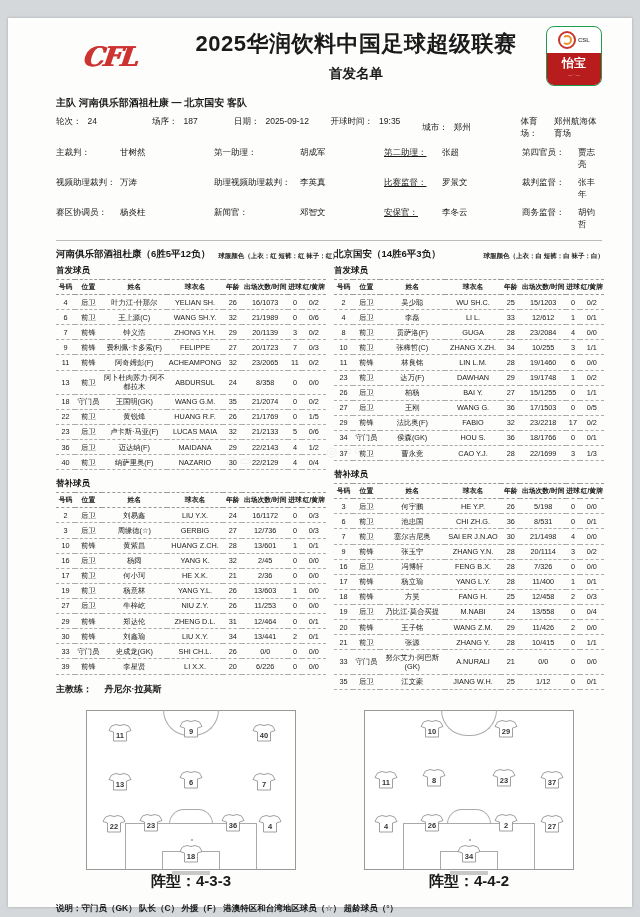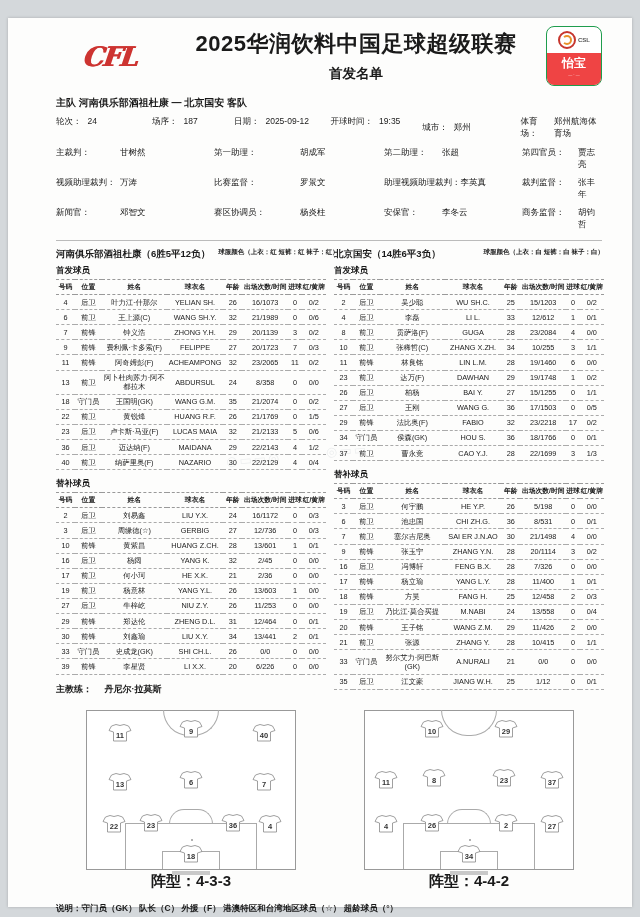--- a/index.html
+++ b/index.html
@@ -21,44 +21,44 @@
     text-shadow:1px 0 #cd3431;transform:skewX(-8deg);display:inline-block;
   }
   .titles{flex:1;text-align:center;}
   .title{font-size:22px;font-weight:bold;letter-spacing:.5px;}
   .subtitle{font-size:13.5px;font-weight:bold;margin-top:6px;}
   .badge{width:54px;height:58px;border:1px solid #1f9d4d;border-radius:8px;overflow:hidden;background:#fff;}
   .badge .bt{height:26px;display:flex;align-items:center;justify-content:center;gap:2px;}
   .csl-ball{width:14px;height:14px;border-radius:50%;border:2px solid #c7372f;background:#fff;position:relative;}
   .csl-ball:after{content:"";position:absolute;inset:2px;border-radius:50%;border:2px solid #e8922a;border-left-color:transparent;}
   .csl-txt{font-size:6px;color:#555;font-weight:bold;}
-  .badge .bb{height:32px;background:#ef4444;color:#fff;text-align:center;}
+  .badge .bb{height:32px;background:#b91c1c;color:#fff;text-align:center;}
   .badge .bb .yb{font-size:12px;font-weight:bold;line-height:20px;font-family:"DejaVu Sans",sans-serif;}
   .badge .bb .yl{font-size:4px;line-height:4px;opacity:.8;}
   
   .info{padding:4px 30px 4px 48px;font-size:8.5px;}
   .teamsline{font-weight:bold;font-size:10px;margin:4px 0 6px;}
   .meta{display:flex;margin-bottom:7px;}
   .meta .pair{display:flex;gap:6px;}
   .meta .pair:nth-child(1){width:88px;}
   .meta .pair:nth-child(2){width:100px;margin-left:24px;}
   .meta .pair:nth-child(3){width:118px;}
   .meta .pair:nth-child(4){width:112px;}
   .meta .pair:nth-child(5){width:120px;align-items:center;}
   .officials{display:grid;grid-template-columns:158px 170px 138px 1fr;row-gap:6px;}
   .off-pair{display:flex;}
   .off-pair .lb{min-width:64px;}
   .officials .off-pair:nth-child(4n+2) .lb{min-width:86px;}
-  .officials .off-pair:nth-child(4n+3) .lb{min-width:58px;}
+  .officials .off-pair:nth-child(4n+3) .lb{min-width:58px;text-decoration:underline;}
   .officials .off-pair:nth-child(4n+4) .lb{min-width:56px;}
   .hr{border-top:1px solid #bbb;margin:5px 30px 0 48px;}
   
   .colswrap{display:flex;gap:8px;padding:4px 28px 0 48px;}
   .tcol{flex:1;min-width:0;}
-  .teamhead{display:flex;align-items:flex-start;gap:8px;margin:3px 0 4px;}
+  .teamhead{display:flex;align-items:flex-end;gap:8px;margin:3px 0 4px;}
   .tname{font-weight:bold;font-size:9.5px;white-space:nowrap;}
   .kit{font-size:6.5px;font-weight:bold;color:#222;white-space:nowrap;margin-left:auto;}
   .secline{font-weight:bold;font-size:8.5px;margin:3px 0 2px;}
   table.roster{width:100%;border-collapse:collapse;table-layout:fixed;}
   table.roster th{
     font-size:6.8px;font-weight:bold;padding:2px 0;white-space:nowrap;overflow:visible;
     border-top:1px dashed #999;border-bottom:1px dashed #999;
   }
   table.roster td{
     font-size:7.3px;text-align:center;padding:2.5px 0;line-height:1.25;
@@ -155,38 +155,38 @@
         </div>
         <div class="off-pair">
           <span class="lb">第四官员：</span>
           <span>贾志亮</span>
         </div>
         <div class="off-pair">
           <span class="lb">视频助理裁判：</span>
           <span>万涛</span>
         </div>
         <div class="off-pair">
+          <span class="lb">助理视频助理裁判：</span>
+          <span>李英真</span>
+        </div>
+        <div class="off-pair">
           <span class="lb">比赛监督：</span>
           <span>罗景文</span>
         </div>
         <div class="off-pair">
-          <span class="lb">助理视频助理裁判：</span>
-          <span>李英真</span>
-        </div>
-        <div class="off-pair">
           <span class="lb">裁判监督：</span>
           <span>张丰年</span>
         </div>
         <div class="off-pair">
+          <span class="lb">赛区协调员：</span>
+          <span>杨炎柱</span>
+        </div>
+        <div class="off-pair">
           <span class="lb">新闻官：</span>
           <span>邓智文</span>
-        </div>
-        <div class="off-pair">
-          <span class="lb">赛区协调员：</span>
-          <span>杨炎柱</span>
         </div>
         <div class="off-pair">
           <span class="lb">安保官：</span>
           <span>李冬云</span>
         </div>
         <div class="off-pair">
           <span class="lb">商务监督：</span>
           <span>胡钧哲</span>
         </div>
       </div>

